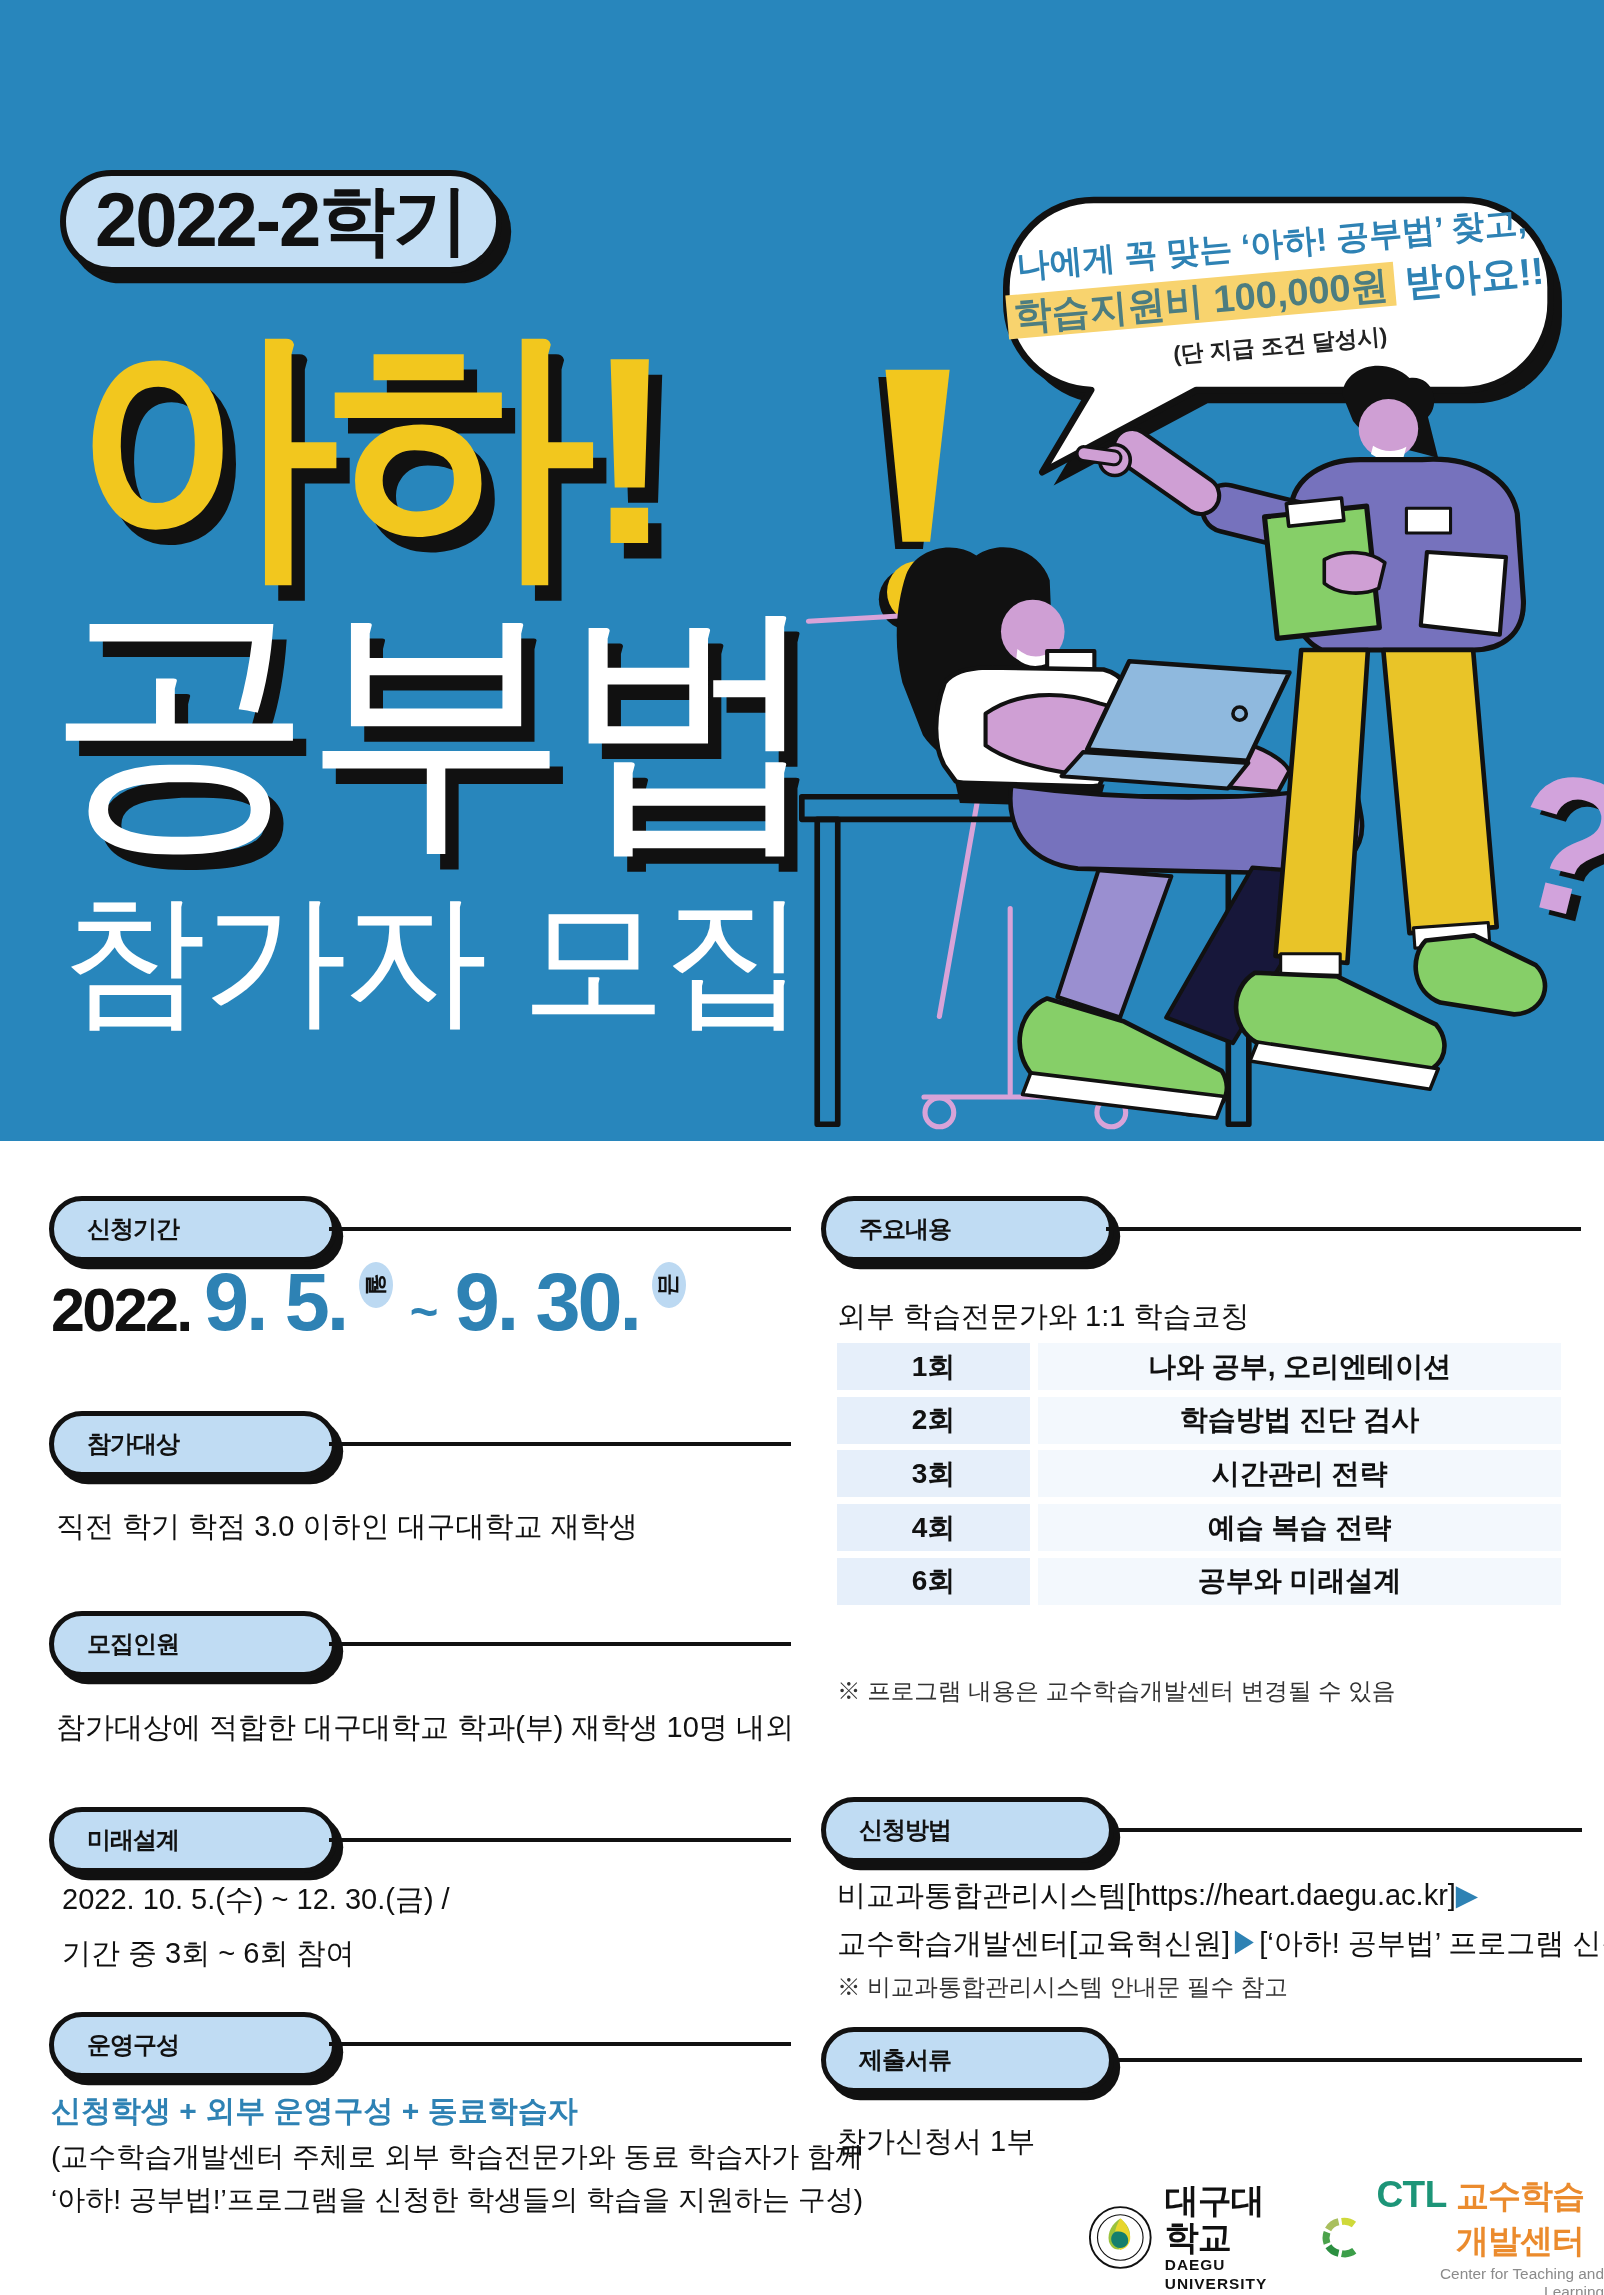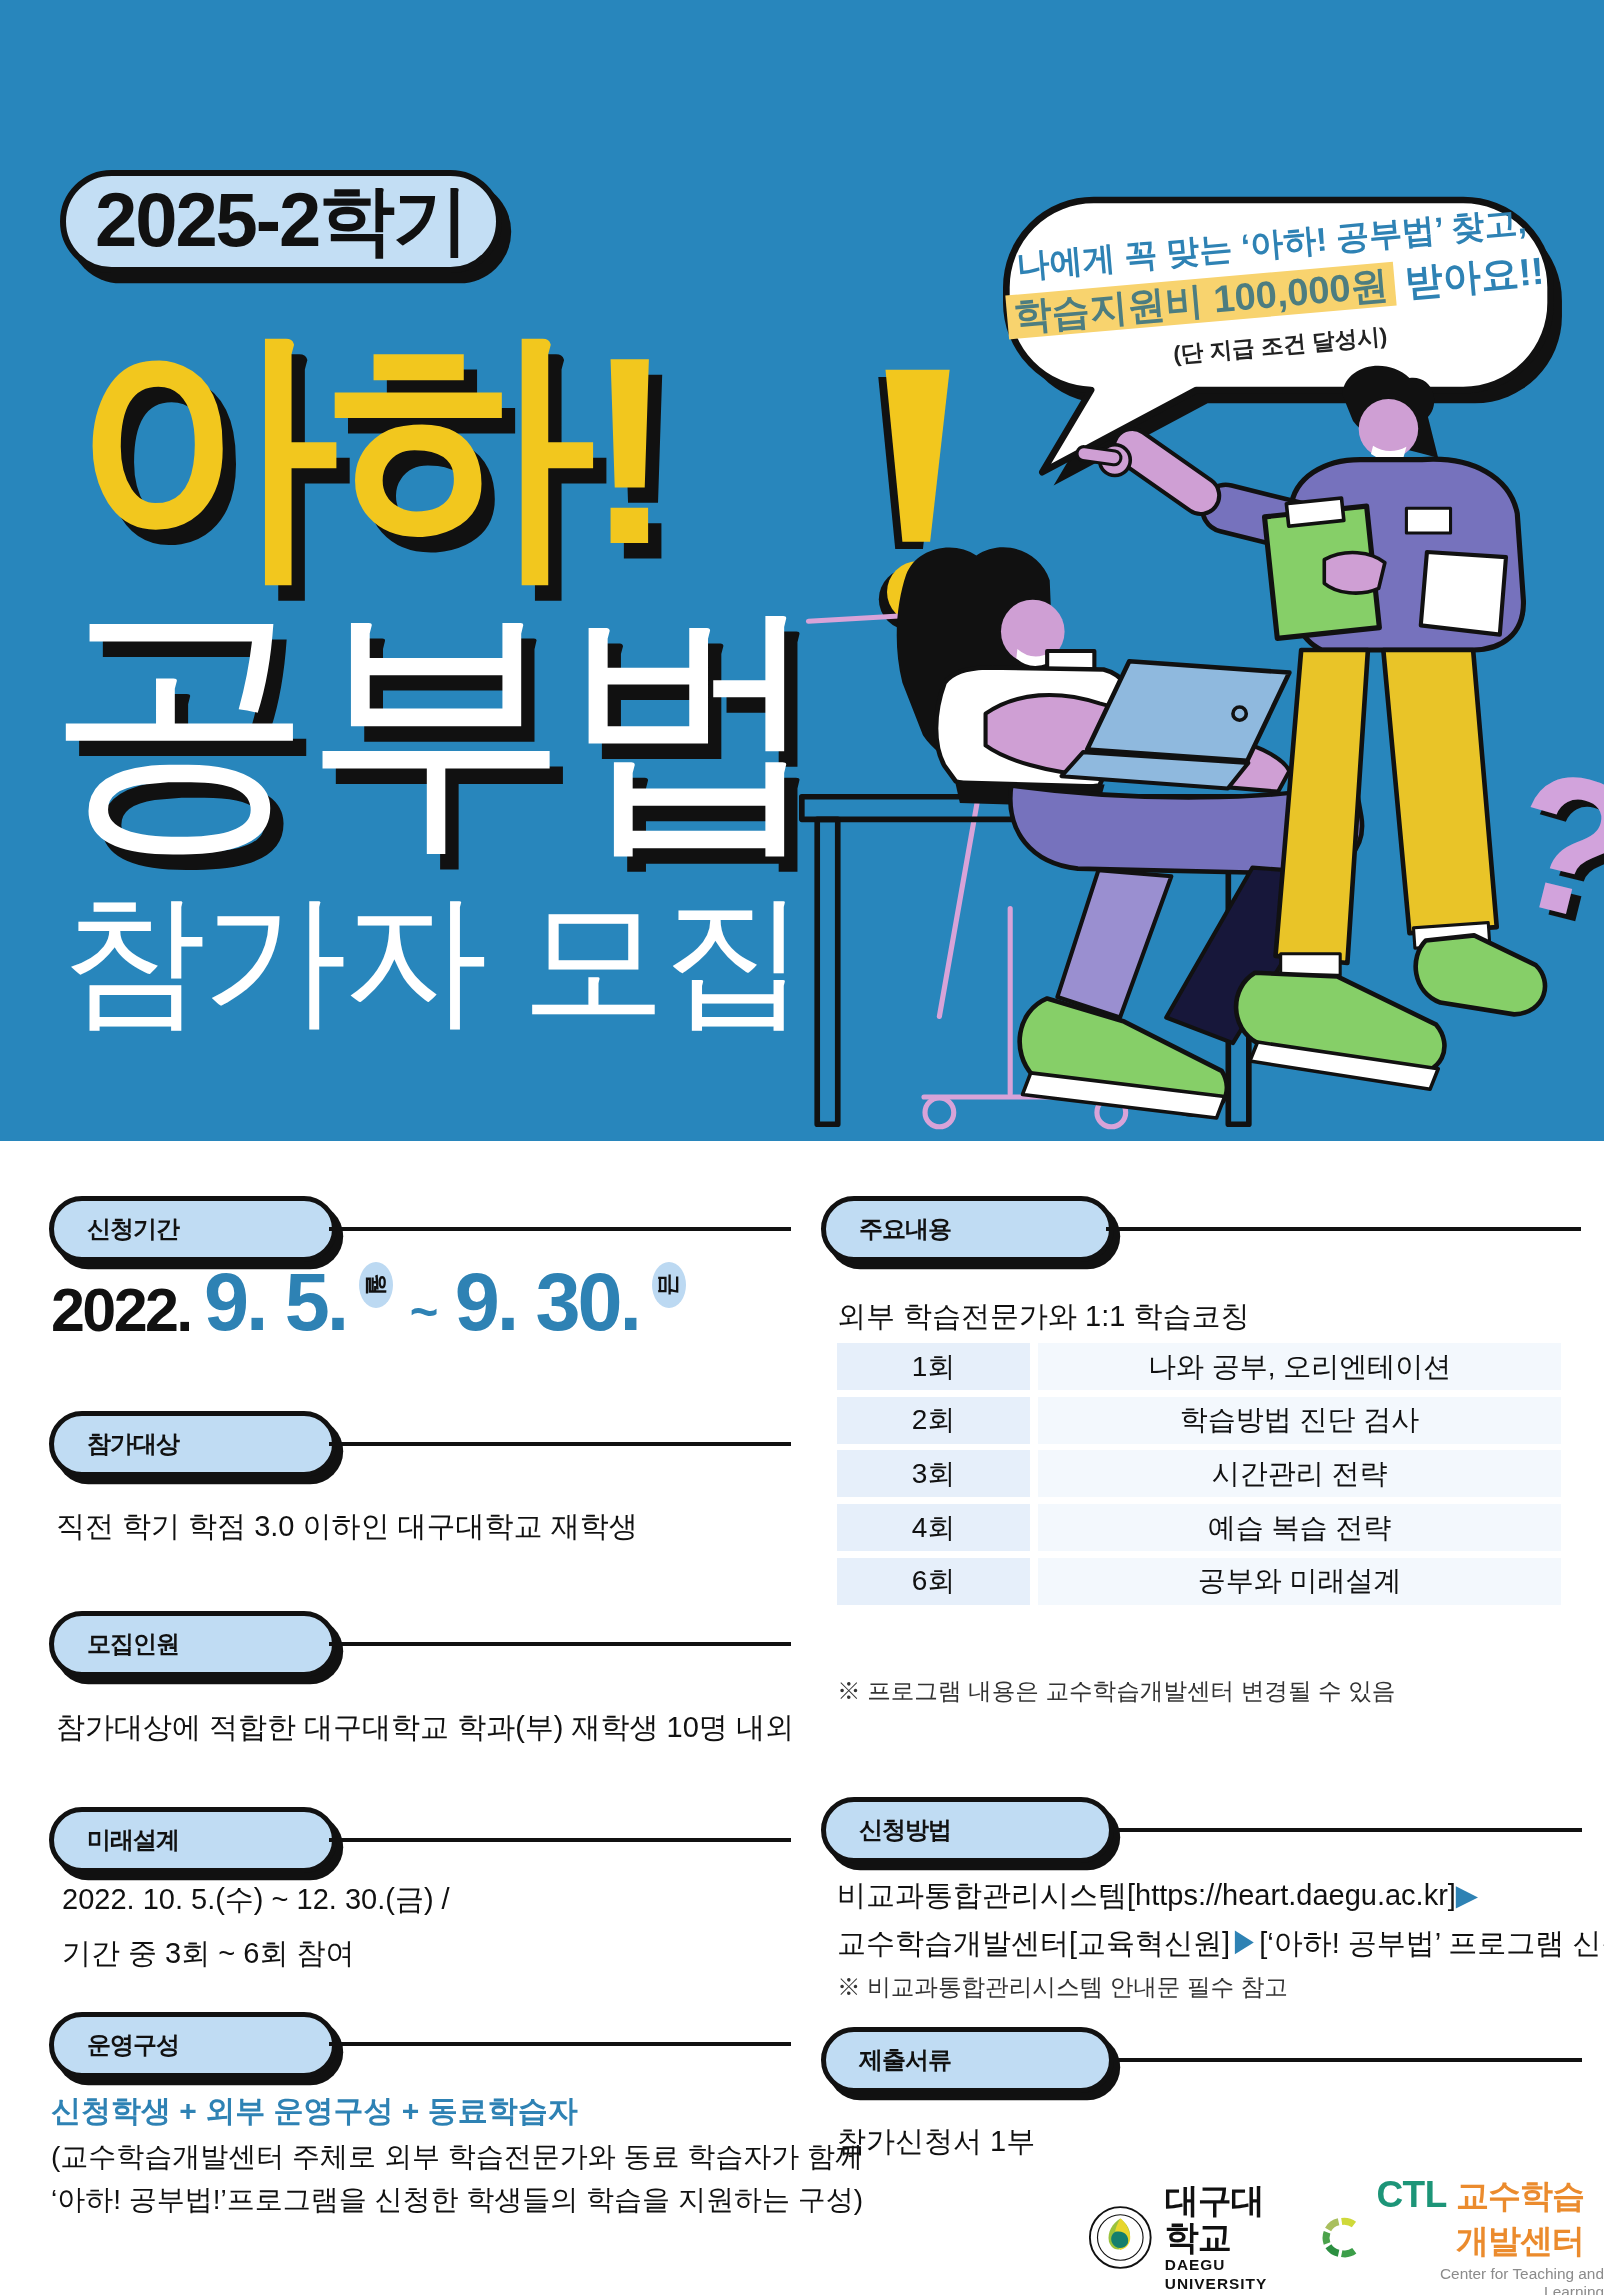--- a/index.html
+++ b/index.html
@@ -46,21 +46,21 @@
   .dates{position:absolute;left:51px;top:1264px;display:flex;align-items:flex-end;gap:13.3px;}
   .d-year{font-size:61px;font-weight:800;letter-spacing:-2.6px;color:#111;line-height:1;}
   .d-num{font-size:81px;font-weight:800;letter-spacing:-3.1px;color:#2e82b4;line-height:.95;}
   .d-tilde{font-size:49px;font-weight:800;color:#2e82b4;line-height:1.2;margin:0 3.1px;}
   .day-badge{
     width:34px;height:46px;border-radius:50%;background:#bcd9f2;flex:0 0 auto;
     display:flex;align-items:center;justify-content:center;align-self:flex-start;margin-top:-2.1px;
   }
   .day-badge span{display:block;transform:rotate(90deg);font-size:22.6px;font-weight:800;color:#111;}
   
-  .table{position:absolute;left:837px;top:1343px;width:724px;display:flex;flex-direction:column;gap:6.7px;}
+  .table{position:absolute;left:837px;top:1343px;width:724px;display:flex;flex-direction:column;gap:6.7px;font-weight:bold;}
   .trow{display:flex;gap:8.2px;height:47px;}
   .tc1{width:193px;background:#e6effa;display:flex;align-items:center;justify-content:center;
        font-size:28px;color:#111;}
   .tc2{flex:1;background:#f3f8fd;display:flex;align-items:center;justify-content:center;
        font-size:28px;color:#111;}
   .arrow{color:#2e82b4;font-size:29px;}
   
   .footer{position:absolute;left:1088px;top:2174px;display:flex;align-items:center;gap:29px;}
   .logo-group{display:flex;align-items:center;gap:12.3px;}
   .du-ko{font-size:34px;font-weight:800;color:#111;letter-spacing:-1px;line-height:1.1;}
@@ -71,21 +71,21 @@
   .ctl-en{font-size:15.4px;color:#8b8b8b;margin-top:1px;text-align:right;}
 </style>
 </head>
 <body>
 
 <div class="poster">
 
   <div class="hero">
 
     <div class="badge">
-      <span>2025-2학기</span>
+      <span>2022-2학기</span>
     </div>
 
     <div class="title1">아하!</div>
     <div class="title2">공부법</div>
     <div class="subtitle">참가자 모집</div>
 
     <svg style="position:absolute;left:955px;top:169px;" width="647" height="329" viewBox="0 0 1260 640">
       <path transform="translate(22,26)" fill="#111" d="M270,60 L990,60 A170,170 0 0 1 1160,230 L1160,260 A170,170 0 0 1 990,430 L470,430 L170,590 L265,430 A170,170 0 0 1 100,260 L100,230 A170,170 0 0 1 270,60 Z"></path>
       <path fill="#ffffff" stroke="#111" stroke-width="13" stroke-linejoin="round" d="M270,60 L990,60 A170,170 0 0 1 1160,230 L1160,260 A170,170 0 0 1 990,430 L470,430 L170,590 L265,430 A170,170 0 0 1 100,260 L100,230 A170,170 0 0 1 270,60 Z"></path>
     </svg>

